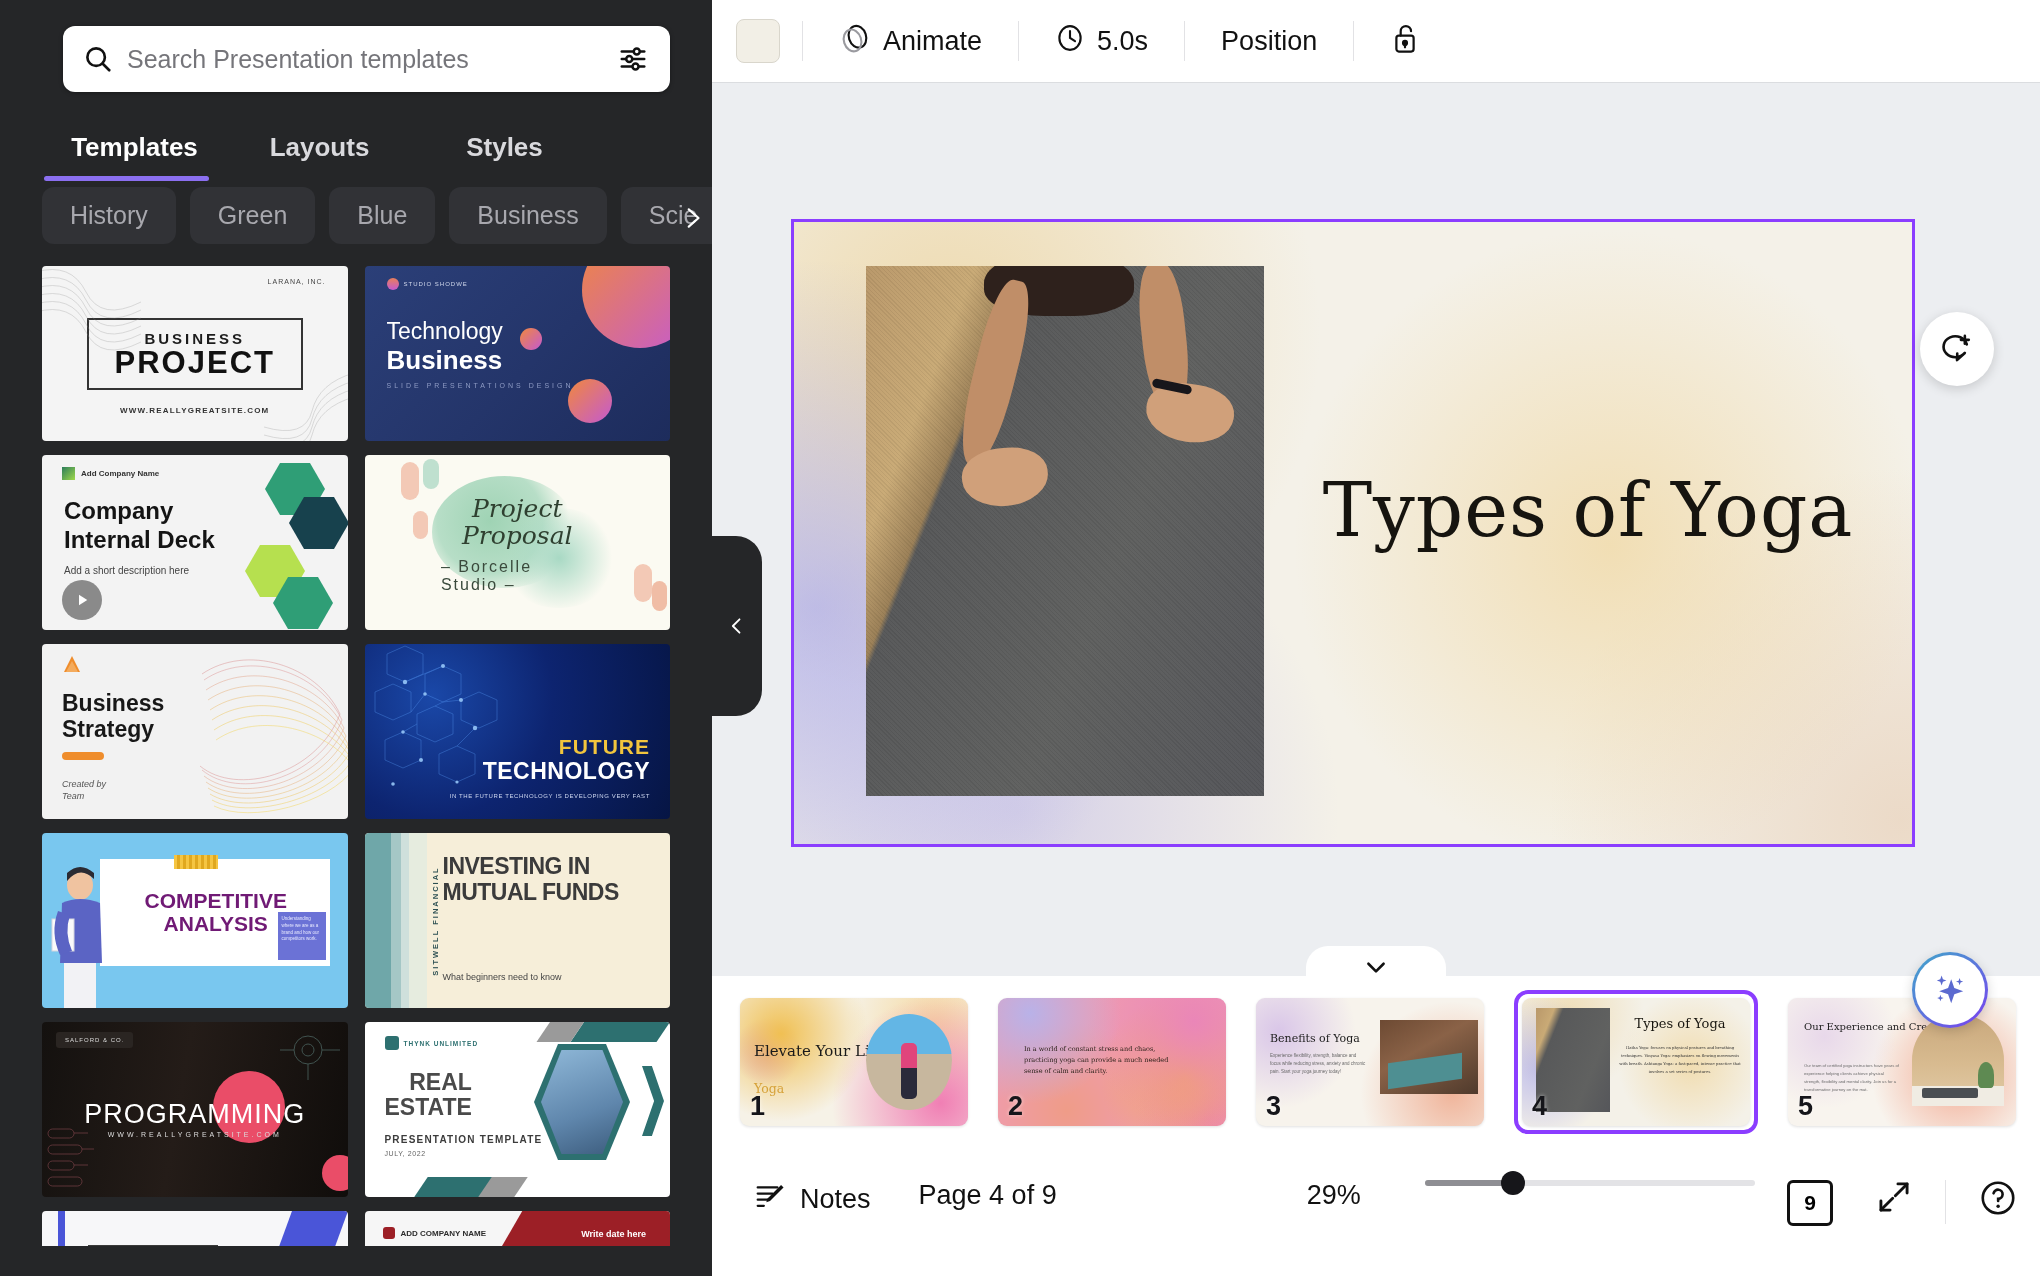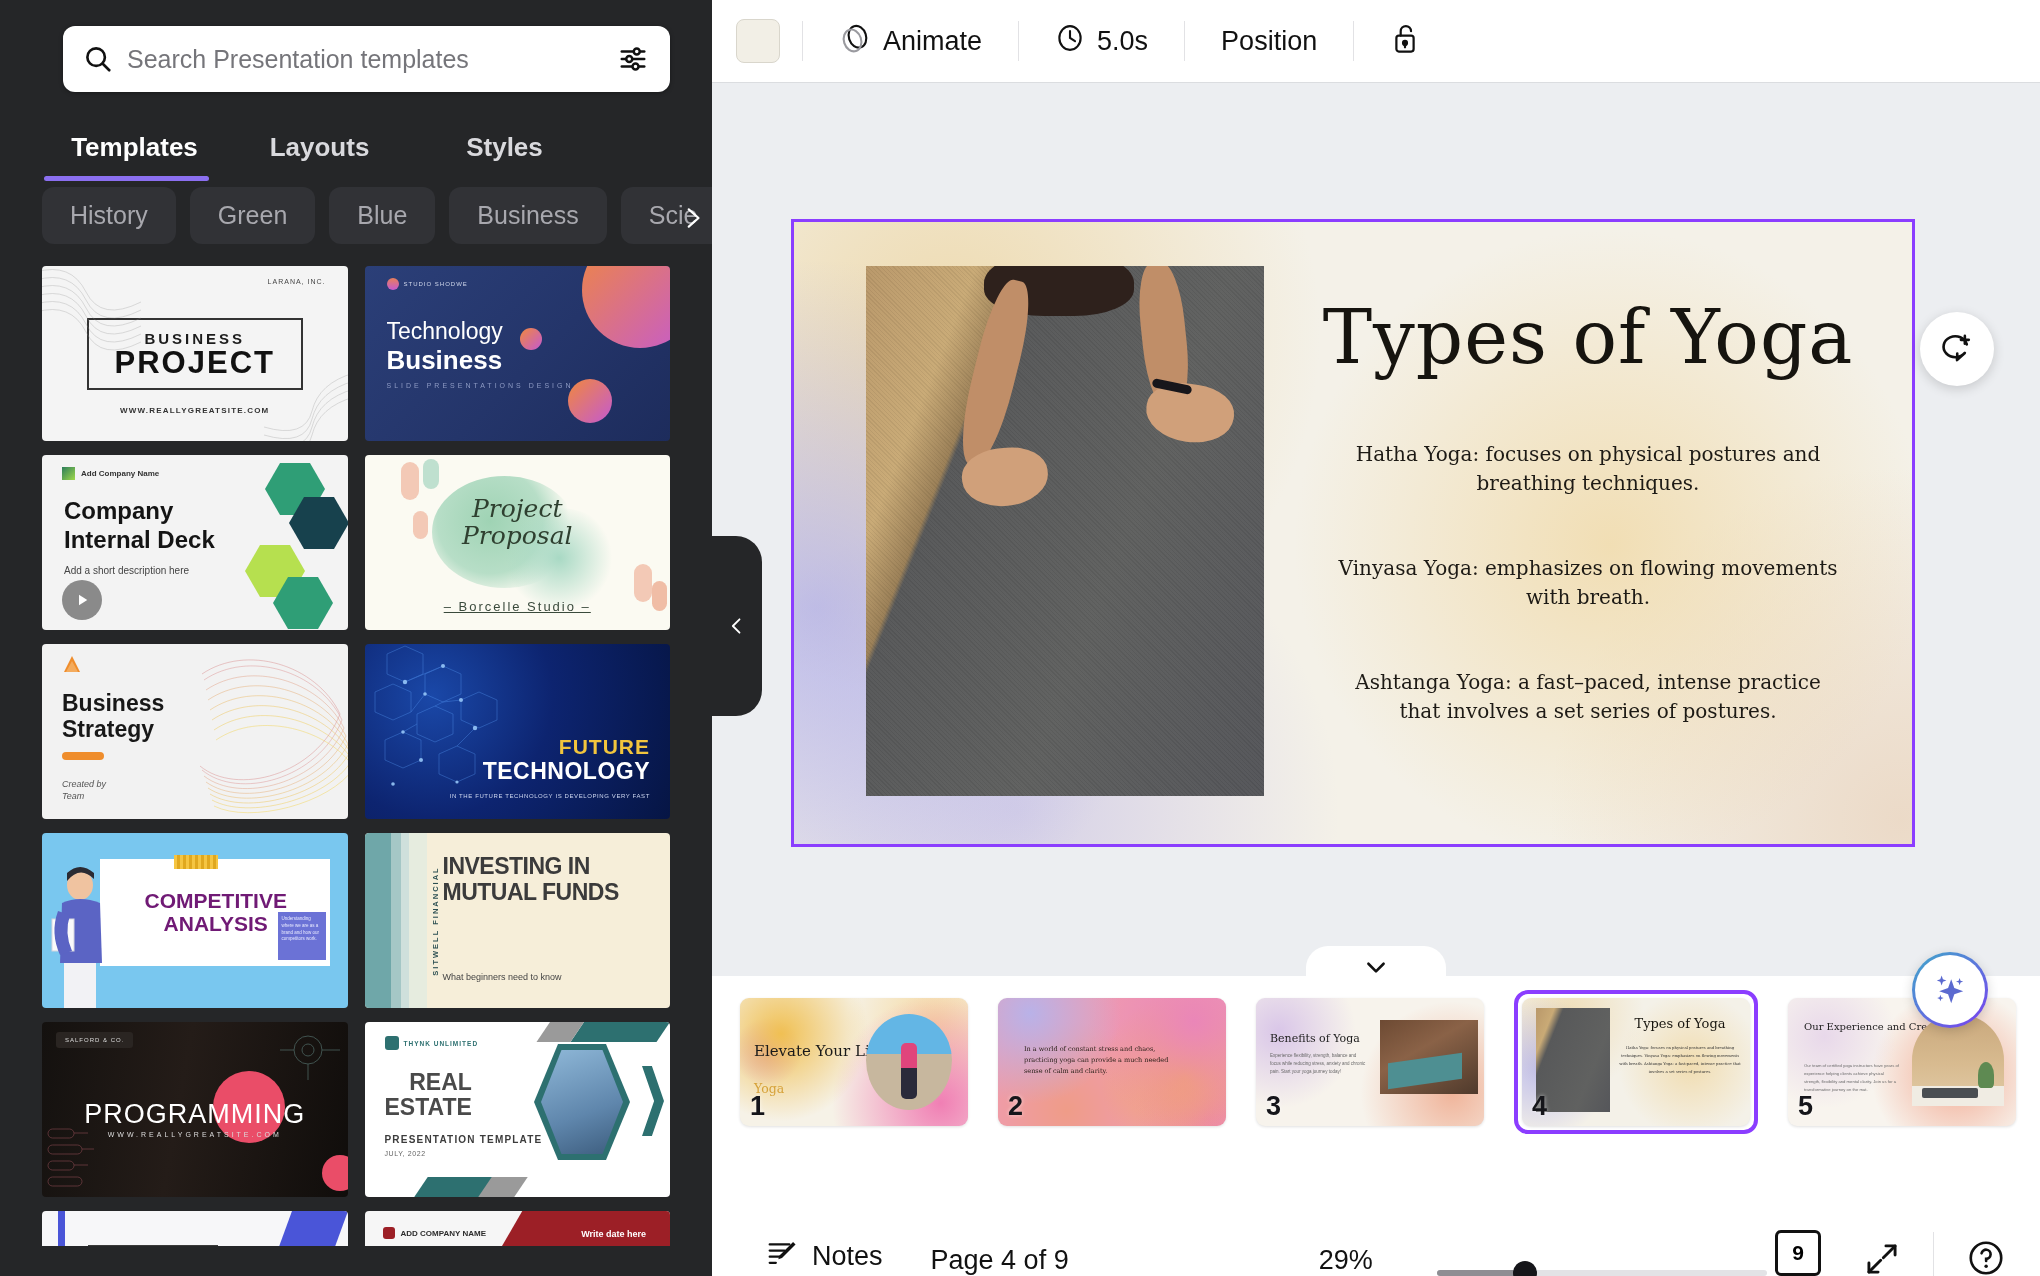--- a/index.html
+++ b/index.html
@@ -85,21 +85,21 @@
 
   .t-company { background:#f3f3f3; padding:42px 0 0 22px; }
   .tc-top { position:absolute; top:12px; left:20px; font-size:8px; font-weight:bold; color:#333; display:flex; align-items:center; gap:6px; }
   .tc-1 { font-size:24px; font-weight:bold; color:#141414; line-height:1.2; }
   .tc-2 { font-size:10px; color:#444; margin-top:10px; }
   .hexg { position:absolute; }
   .play { position:absolute; left:20px; bottom:10px; width:40px; height:40px; border-radius:50%; background:#8a8a8a; display:flex; align-items:center; justify-content:center; }
 
   .t-proposal { background:#fbfaf2; }
   .tp-1 { position:absolute; left:50%; top:38%; transform:translate(-50%,-50%); font-size:25px; color:#2f4030; font-family:"DejaVu Serif", serif; font-style:italic; text-align:center; line-height:1.1; }
-  .tp-2 { position:absolute; left:50%; bottom:16px; transform:translateX(-50%); font-size:13px; letter-spacing:2px; color:#3a4a3c;text-decoration:underline; }
+  .tp-2 { position:absolute; left:50%; bottom:36px; transform:translateX(-50%); font-size:16px; letter-spacing:2px; color:#3a4a3c; }
   .blob { position:absolute; border-radius:50%; }
 
   .t-strategy { background:#f2f2f2; padding:46px 0 0 20px; }
   .ts-1 { font-size:23px; font-weight:bold; color:#181818; line-height:1.15; }
   .ts-bar { width:42px; height:8px; background:#ef8d2c; border-radius:4px; margin-top:9px; }
   .ts-3 { position:absolute; bottom:16px; left:20px; font-size:9px; color:#555; font-style:italic; line-height:1.4; }
   .ts-logo { position:absolute; top:12px; left:20px; width:20px; height:18px; }
 
   .t-future { background:radial-gradient(circle at 22% 30%, #1a48a8 0%, #0d2470 45%, #061544 100%); }
   .tf-1 { position:absolute; right:20px; bottom:60px; font-size:21px; font-weight:bold; color:#f2c53d; letter-spacing:1px; }
@@ -316,21 +316,21 @@
   .th5-p { position:absolute; left:16px; top:64px; width:96px; font-size:4.2px; color:#6b6b6b; line-height:1.9; }
   .th5-img { position:absolute; right:12px; top:16px; width:92px; height:92px;
     background:linear-gradient(#c9a87c 0%,#d8bb90 55%,#e2cca8 100%);
     border-radius:46px 46px 0 0; overflow:hidden; }
   .th5-floor { position:absolute; left:0; right:0; bottom:0; height:20px; background:#f0ece3; }
   .th5-mat { position:absolute; left:10px; bottom:8px; width:56px; height:10px; background:#4a4e52; border-radius:2px; }
   .th5-plant { position:absolute; right:10px; bottom:18px; width:16px; height:26px; background:#5e8a52; border-radius:50% 50% 20% 20%; }
 
   .statusbar {
     position:absolute; left:0; right:0; bottom:0; height:96px;
-    background:#fff; display:flex; align-items:flex-end; padding:0 36px;
+    background:#fff; display:flex; align-items:flex-start; padding:0 24px;
   }
   .sb-item { display:flex; align-items:center; gap:14px; font-size:27px; color:#111; cursor:pointer; }
   .sb-static { font-size:27px; color:#111; }
   .slider-track { width:330px; height:6px; background:#e3e3e6; border-radius:3px; position:relative; }
   .slider-fill { position:absolute; left:0; top:0; height:6px; background:#8e8e93; border-radius:3px; width:84px; }
   .slider-knob { position:absolute; left:76px; top:-9px; width:24px; height:24px; border-radius:50%; background:#16161a; cursor:pointer; }
   .pages-btn { width:46px; height:46px; border:3px solid #111; border-radius:6px;
     display:flex; align-items:center; justify-content:center; font-size:21px; font-weight:bold; position:relative; cursor:pointer; }
   .pages-btn::after { content:""; position:absolute; right:-7px; top:-7px; width:40px; height:40px;
     border:3px solid #111; border-radius:6px; border-left:none; border-bottom:none; z-index:-1; }
@@ -673,25 +673,20 @@
           <div class="hair" style="left:118px;top:-16px;width:150px;height:66px"></div>
           <div class="arm" style="left:108px;top:12px;width:42px;height:190px;transform:rotate(14deg)"></div>
           <div class="hand" style="left:96px;top:182px;width:86px;height:58px;transform:rotate(-6deg)"></div>
           <div class="arm" style="left:276px;top:-4px;width:44px;height:150px;transform:rotate(-6deg)"></div>
           <div class="hand" style="left:280px;top:118px;width:88px;height:58px;transform:rotate(8deg)"></div>
           <div style="position:absolute;left:286px;top:116px;width:40px;height:9px;background:#17161b;border-radius:5px;transform:rotate(12deg)"></div>
         </div>
 
         <div class="slide-right">
           <div class="slide-title">Types of Yoga</div>
-          <div class="slide-body">
-            <div class="slide-para">Hatha Yoga: focuses on physical postures and breathing techniques.</div>
-            <div class="slide-para">Vinyasa Yoga: emphasizes on flowing movements with breath.</div>
-            <div class="slide-para">Ashtanga Yoga: a fast–paced, intense practice that involves a set series of postures.</div>
-          </div>
         </div>
       </div>
 
       <div class="fab fab-comment">
         <svg viewBox="0 0 26 26" width="34" height="34" fill="none" stroke="#111" stroke-width="2" stroke-linecap="round" stroke-linejoin="round">
           <path d="M20.5,9.5 a9,8 0 1 0 -1.5,6.5 L13,21.5 L13.2,16.5"></path>
           <line x1="19" y1="3" x2="19" y2="9"></line>
             <line x1="16" y1="6" x2="22" y2="6"></line>
         </svg>
       </div>

